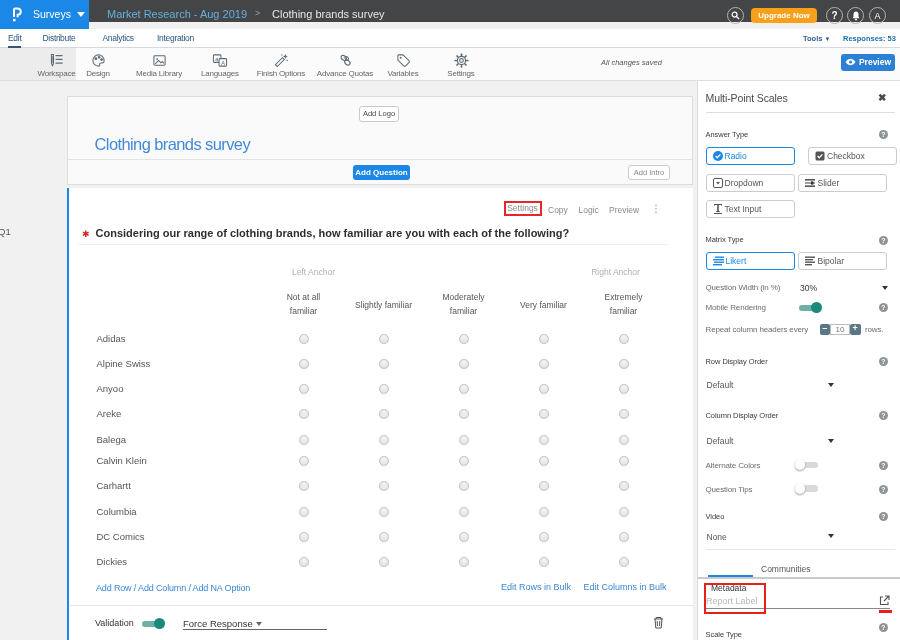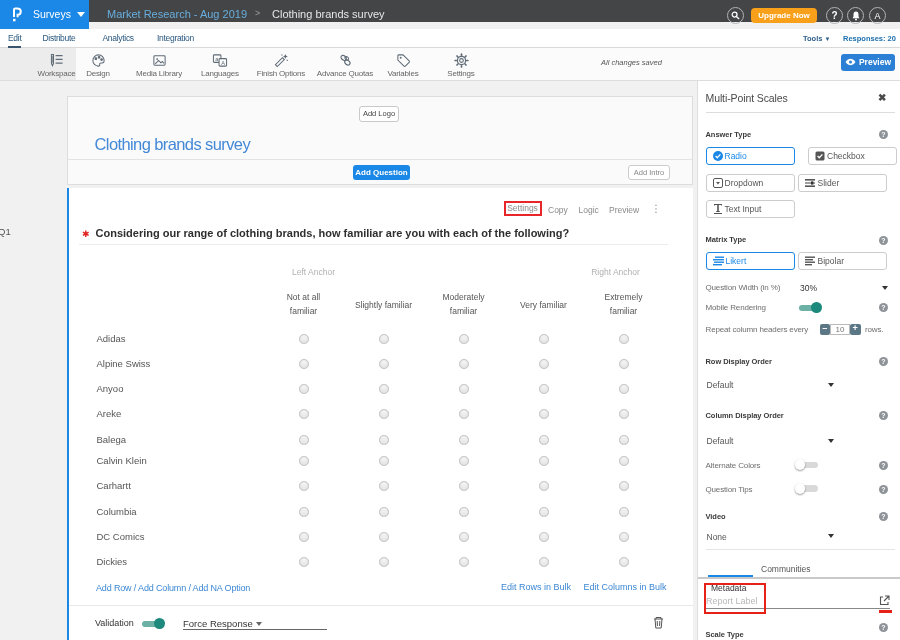--- a/index.html
+++ b/index.html
@@ -66,21 +66,21 @@
 .togon { position:absolute; width:21.5px; height:6.5px; background:#6cb0a6; border-radius:4px; }
 .togon .knob { position:absolute; right:-1.5px; top:-2.2px; width:10.8px; height:10.8px; border-radius:50%; background:#1d887c; }
 .togoff { position:absolute; width:21.5px; height:6.5px; background:#d9d9d9; border-radius:4px; }
 .togoff .knob { position:absolute; left:-1.5px; top:-2.2px; width:10.8px; height:10.8px; border-radius:50%; background:#fff; box-shadow:0 1px 2px rgba(0,0,0,0.4); }
 
 
 #panel { position:absolute; left:697px; top:0; width:203px; height:559px; background:#fff; border-left:1px solid #ddd; }
 #ptitle { position:absolute; left:7.5px; top:11px; font-size:10.5px; color:#4a4a4a; letter-spacing:-0.1px; }
 #pclose { position:absolute; left:180px; top:11px; font-size:10px; color:#4a4a4a; font-weight:bold; }
 #pdiv1 { position:absolute; left:7.5px; top:31px; width:189px; height:1px; background:#ddd; }
-.plabel { position:absolute; font-size:7.5px; font-weight:bold; color:#3a3a3a; letter-spacing:-0.05px; }
+.plabel { position:absolute; font-size:7.5px; font-weight:normal; color:#3a3a3a; letter-spacing:-0.05px; }
 .plabel2 { position:absolute; font-size:8px; color:#6e6e6e; letter-spacing:-0.15px; }
 .qmark { position:absolute; left:181px; width:9px; height:9px; background:#8e9398; border-radius:50%; color:#fff; font-size:7px; font-weight:bold; text-align:center; line-height:9px; }
 .pbtn { position:absolute; width:89px; height:18px; background:#fff; border:1px solid #ccc; border-radius:3px; font-size:8.5px; color:#555; display:flex; align-items:center; padding-left:6px; }
 .pbtn.act { border-color:#1b87e6; color:#1b87e6; }
 .pbtn svg { margin-right:2px; }
 .selcaret { position:absolute; width:0; height:0; border-left:3.5px solid transparent; border-right:3.5px solid transparent; border-top:4px solid #333; }
 .pseltxt { position:absolute; font-size:8.5px; color:#555; }
 #stepminus,#stepplus { position:absolute; width:10.5px; height:10.5px; background:#5b7684; color:#fff; font-size:9px; font-weight:bold; text-align:center; line-height:9.5px; border-radius:2px; }
 #stepval { position:absolute; width:20px; height:10.5px; background:#fff; border:1px solid #bbb; font-size:8px; color:#777; text-align:center; line-height:9px; }
 #mtab { position:absolute; left:13px; top:483px; font-size:8.5px; color:#333;margin-top:19px; }
@@ -126,21 +126,21 @@
     <div class="circbtn" style="left:869px; font-size:9px;">A</div>
   </div>
 
   <div id="tabrow">
     <span class="tab" style="left:8px;">Edit</span>
     <div style="position:absolute; left:8px; top:17px; width:13px; height:1.5px; background:#3a566e;"></div>
     <span class="tab" style="left:42.5px;">Distribute</span>
     <span class="tab" style="left:102.5px;">Analytics</span>
     <span class="tab" style="left:157px;">Integration</span>
     <span id="tools">Tools <span style="font-size:6px;">▼</span></span>
-    <span id="resp">Responses: 20</span>
+    <span id="resp">Responses: 53</span>
   </div>
 
   <div id="toolbar">
     <div class="titem" id="titem0" style="left:0px; width:76px;padding-left:37px;">
       <svg class="ticon" width="15" height="15" viewBox="0 0 16 16" fill="none" stroke="#5f6b76" stroke-width="1.1">
           <path d="M2.6 1.5 H4.8 V11 L3.7 13.5 L2.6 11 Z"></path>
           <line x1="3.7" y1="3" x2="3.7" y2="10.5" stroke-width="0.7"></line>
           <line x1="7" y1="2.8" x2="14.5" y2="2.8" stroke-width="1.3"></line>
           <line x1="7" y1="6.8" x2="14.5" y2="6.8" stroke-width="1.3"></line>
           <line x1="7" y1="10.8" x2="14.5" y2="10.8" stroke-width="1.3"></line>

